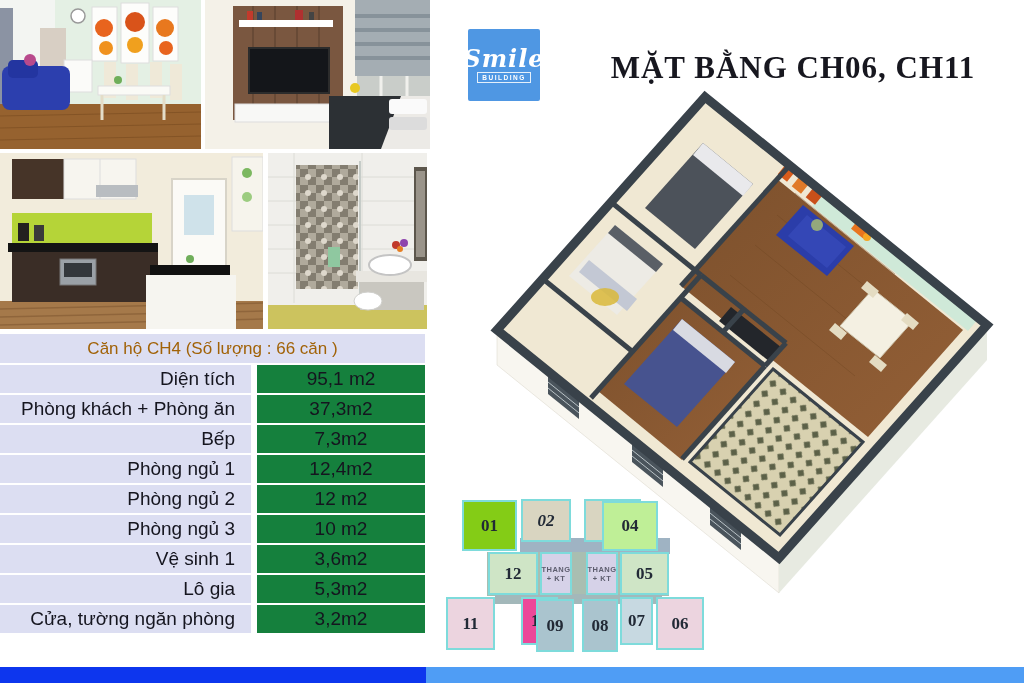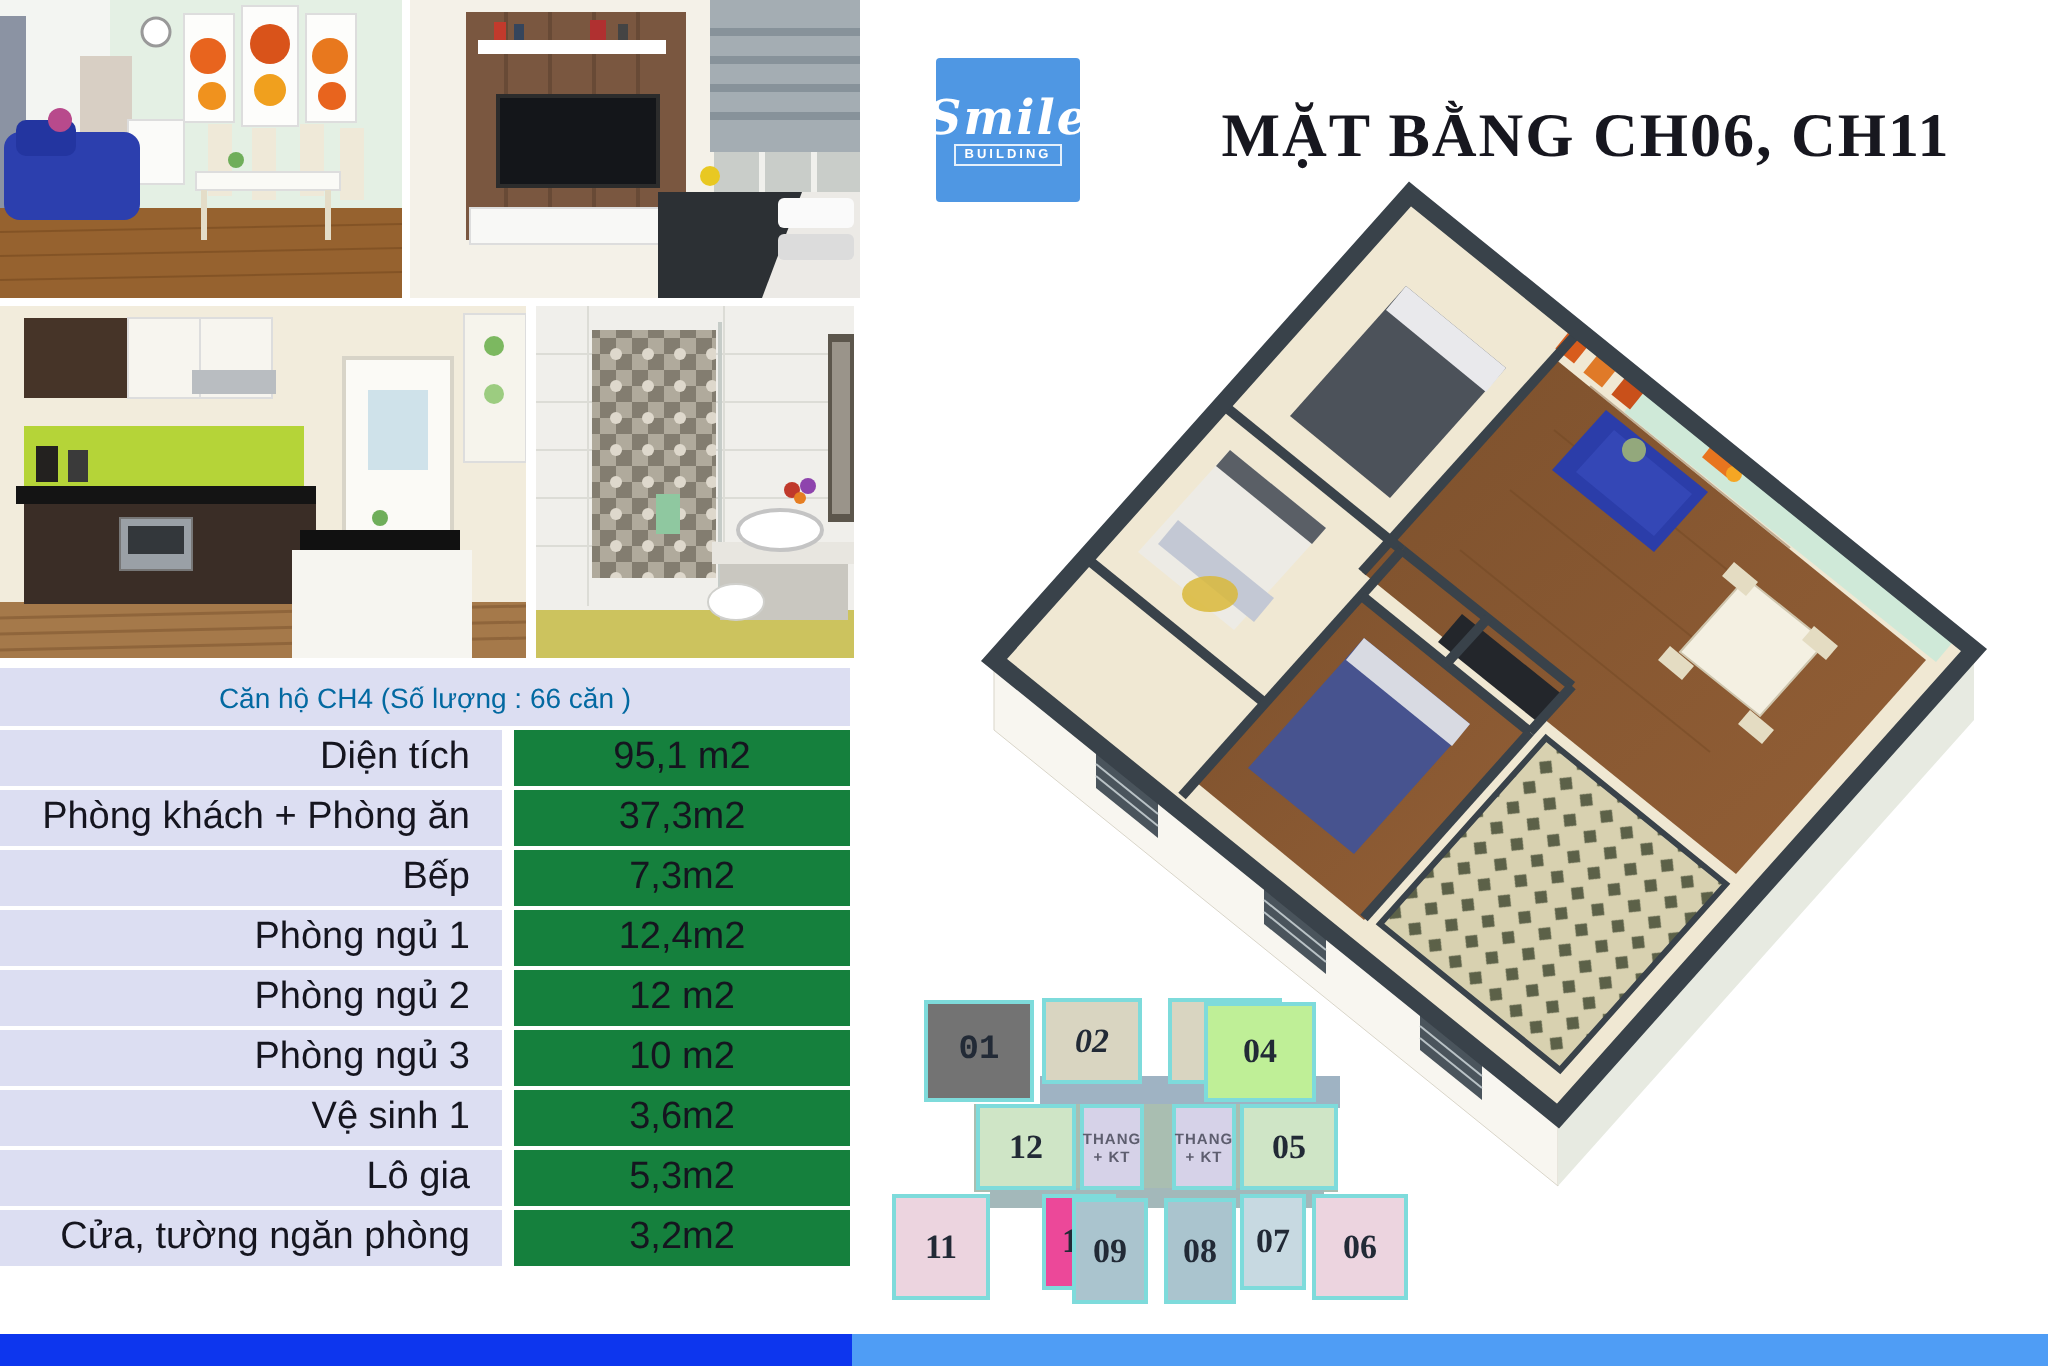--- a/index.html
+++ b/index.html
@@ -23,21 +23,21 @@
   #logo .sub{font-size:6.5px;color:#fff;letter-spacing:1.5px;border:1px solid rgba(255,255,255,.85);
         padding:1px 4px;margin-top:2px;font-weight:bold;}
 
   
   #title{left:556px;top:38px;width:450px;font-family:"Liberation Serif",serif;
          font-weight:bold;font-size:31px;color:#17171f;letter-spacing:1px;text-align:center;}
 
   
   #spec{left:0;top:334px;width:425px;}
   .spec-header{height:29px;background:#dcdef2;display:flex;align-items:center;justify-content:center;
-        font-size:14px;color:#0369a1;}
+        font-size:17px;color:#a16207;}
   .spec-row{margin-top:2px;height:28px;display:flex;column-gap:6px;font-size:19px;color:#15151f;}
   .spec-label{width:251px;background:#dcdef2;display:flex;align-items:center;justify-content:flex-end;
         padding-right:16px;box-sizing:border-box;}
   .spec-value{flex:1;background:#15803d;display:flex;align-items:center;justify-content:center;}
 
   
   #floorplan{left:455px;top:85px;width:560px;height:560px;z-index:1;}
 
   
   #diagram{z-index:2;left:0;top:0;width:0;height:0;}
@@ -345,21 +345,21 @@
       <span class="spec-label">Cửa, tường ngăn phòng</span>
       <span class="spec-value">3,2m2</span>
     </div>
   </div>
 
   <div id="diagram" class="abs">
     <div id="strip-top" class="strip"></div>
     <div id="strip-mid" class="strip"></div>
     <div id="strip-bot" class="strip"></div>
 
-    <div id="c01" class="cell" style="background-color: #737373; font-family: Liberation Mono, monospace;">01</div>
+    <div id="c01" class="cell" style="background-color: #84cc16;">01</div>
     <div id="c02" class="cell" style="background-color: rgb(217, 213, 193);">02</div>
     <div id="c03" class="cell" style="background-color: rgb(217, 213, 193);">03</div>
     <div id="c04" class="cell" style="background-color: rgb(191, 239, 151);">04</div>
     <div id="c12" class="cell" style="background-color: rgb(207, 229, 198);">12</div>
     <div id="st1" class="cell stair" style="background:#d6d2e8">
       <span>THANG</span>
       <span>+ KT</span>
     </div>
     <div id="st2" class="cell stair" style="background:#d6d2e8">
       <span>THANG</span>

